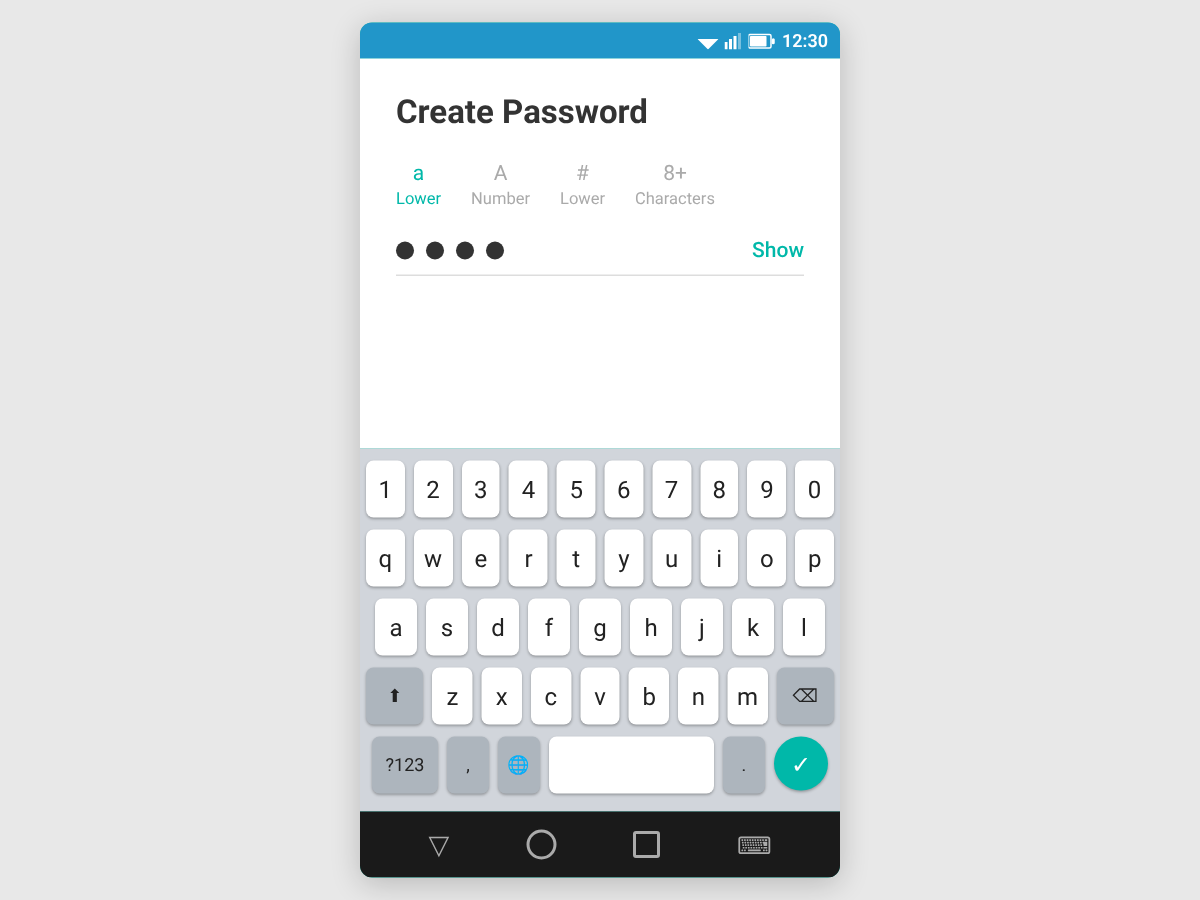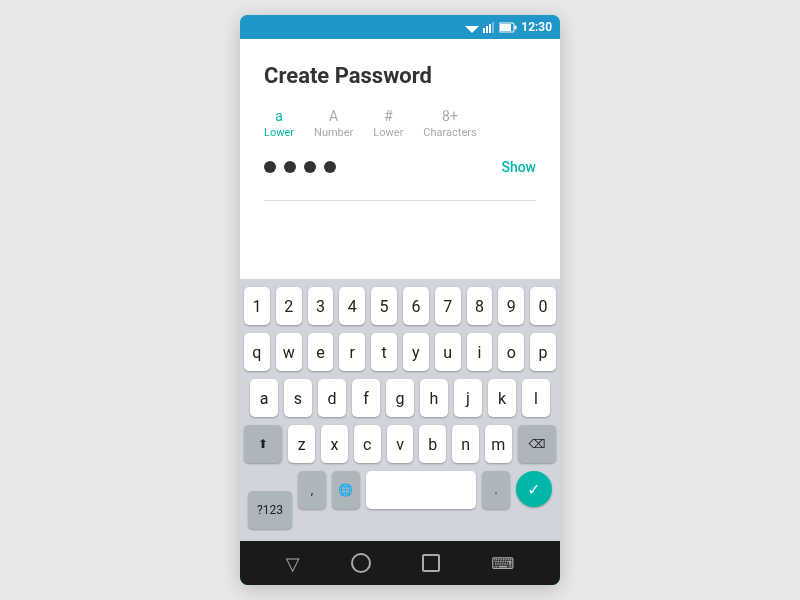--- a/index.html
+++ b/index.html
@@ -83,21 +83,21 @@
     .req-label.active {
       color: #00b8a9;
       font-weight: 400;
     }
     
     .password-field {
       display: flex;
       align-items: center;
       justify-content: space-between;
       border-bottom: 1px solid #ddd;
-      padding-bottom: 25px;
+      padding-bottom: 8px;
     }
     .password-dots {
       display: flex;
       gap: 8px;
       align-items: center;
     }
     .dot {
       width: 12px;
       height: 12px;
       border-radius: 50%;
@@ -306,21 +306,21 @@
       <div class="key">v</div>
       <div class="key">b</div>
       <div class="key">n</div>
       <div class="key">m</div>
       <div class="key dark wide">
         <span>⌫</span>
       </div>
     </div>
 
     <div class="key-row">
-      <div class="key dark" style="width:44px;font-size:12px;margin-top:20px;">?123</div>
+      <div class="key dark" style="width:44px;font-size:12px;">?123</div>
       <div class="key dark" style="width:28px;">,</div>
       <div class="key dark" style="width:28px;">🌐</div>
       <div class="key space" style="width:110px;background:#fff;border-radius:5px;box-shadow:0 1px 2px rgba(0,0,0,0.3);"></div>
       <div class="key dark" style="width:28px;">.</div>
       <div class="key teal-circle">
         <span>✓</span>
       </div>
     </div>
   </div>
 

